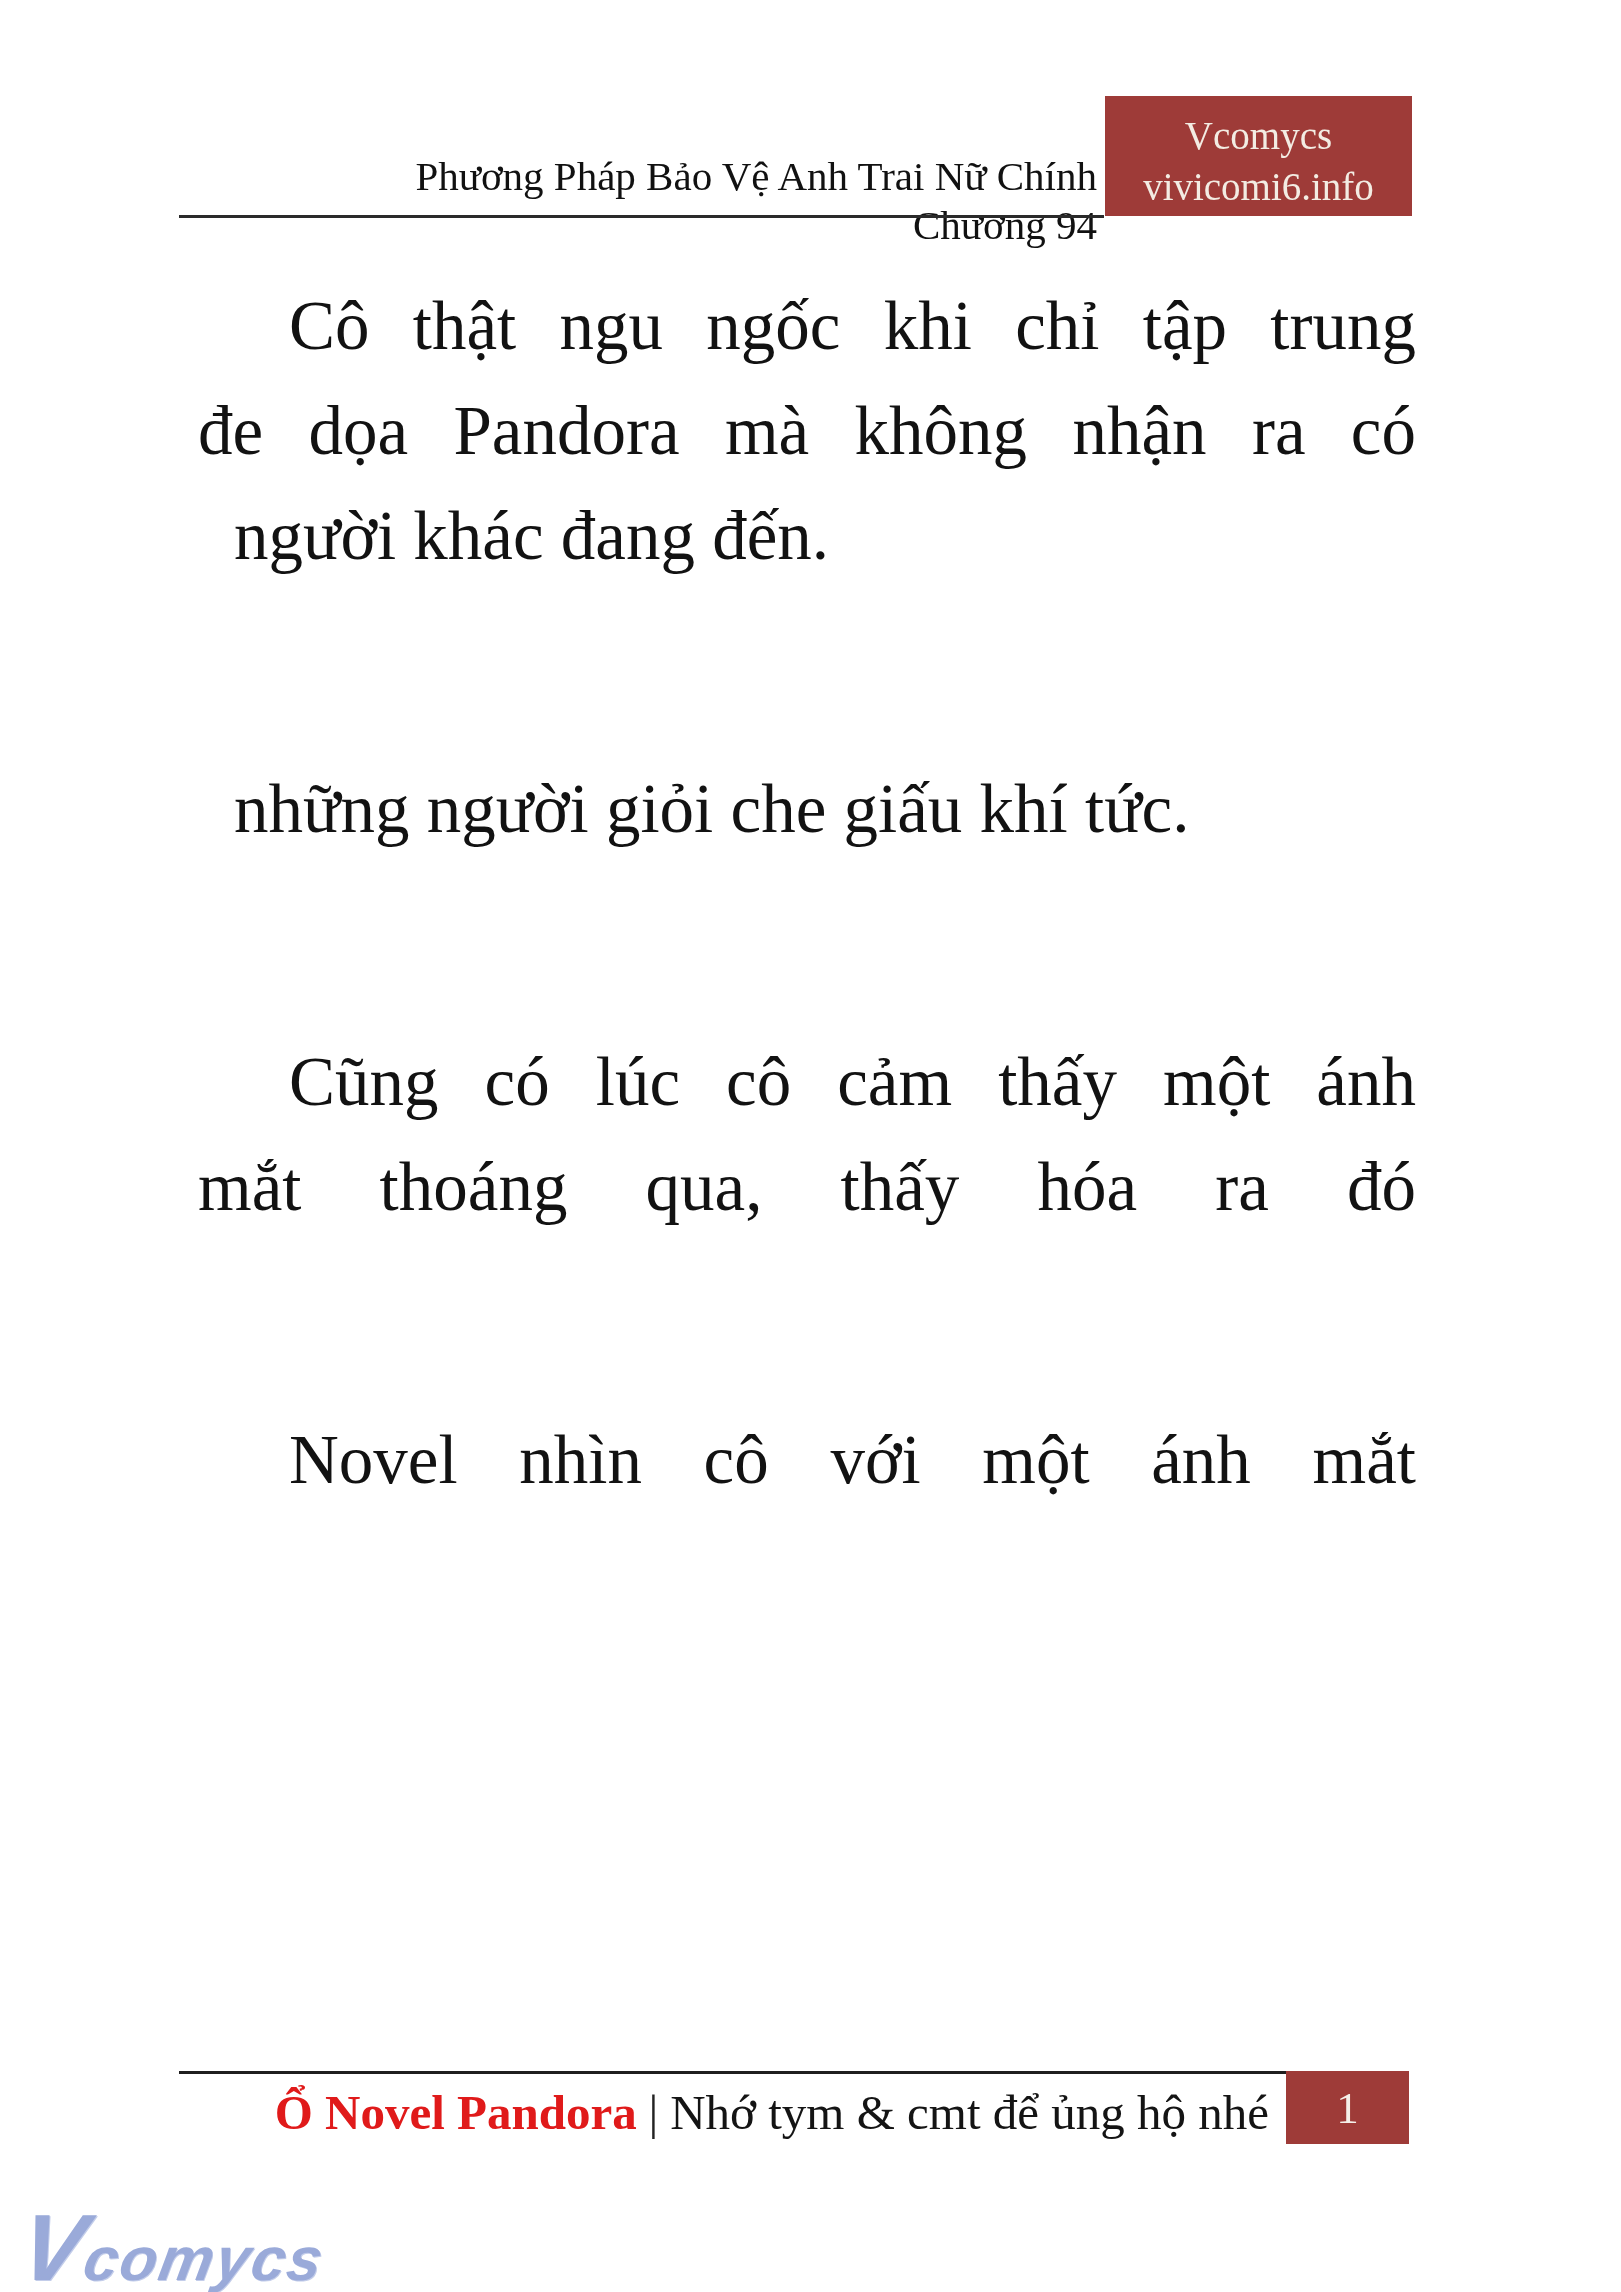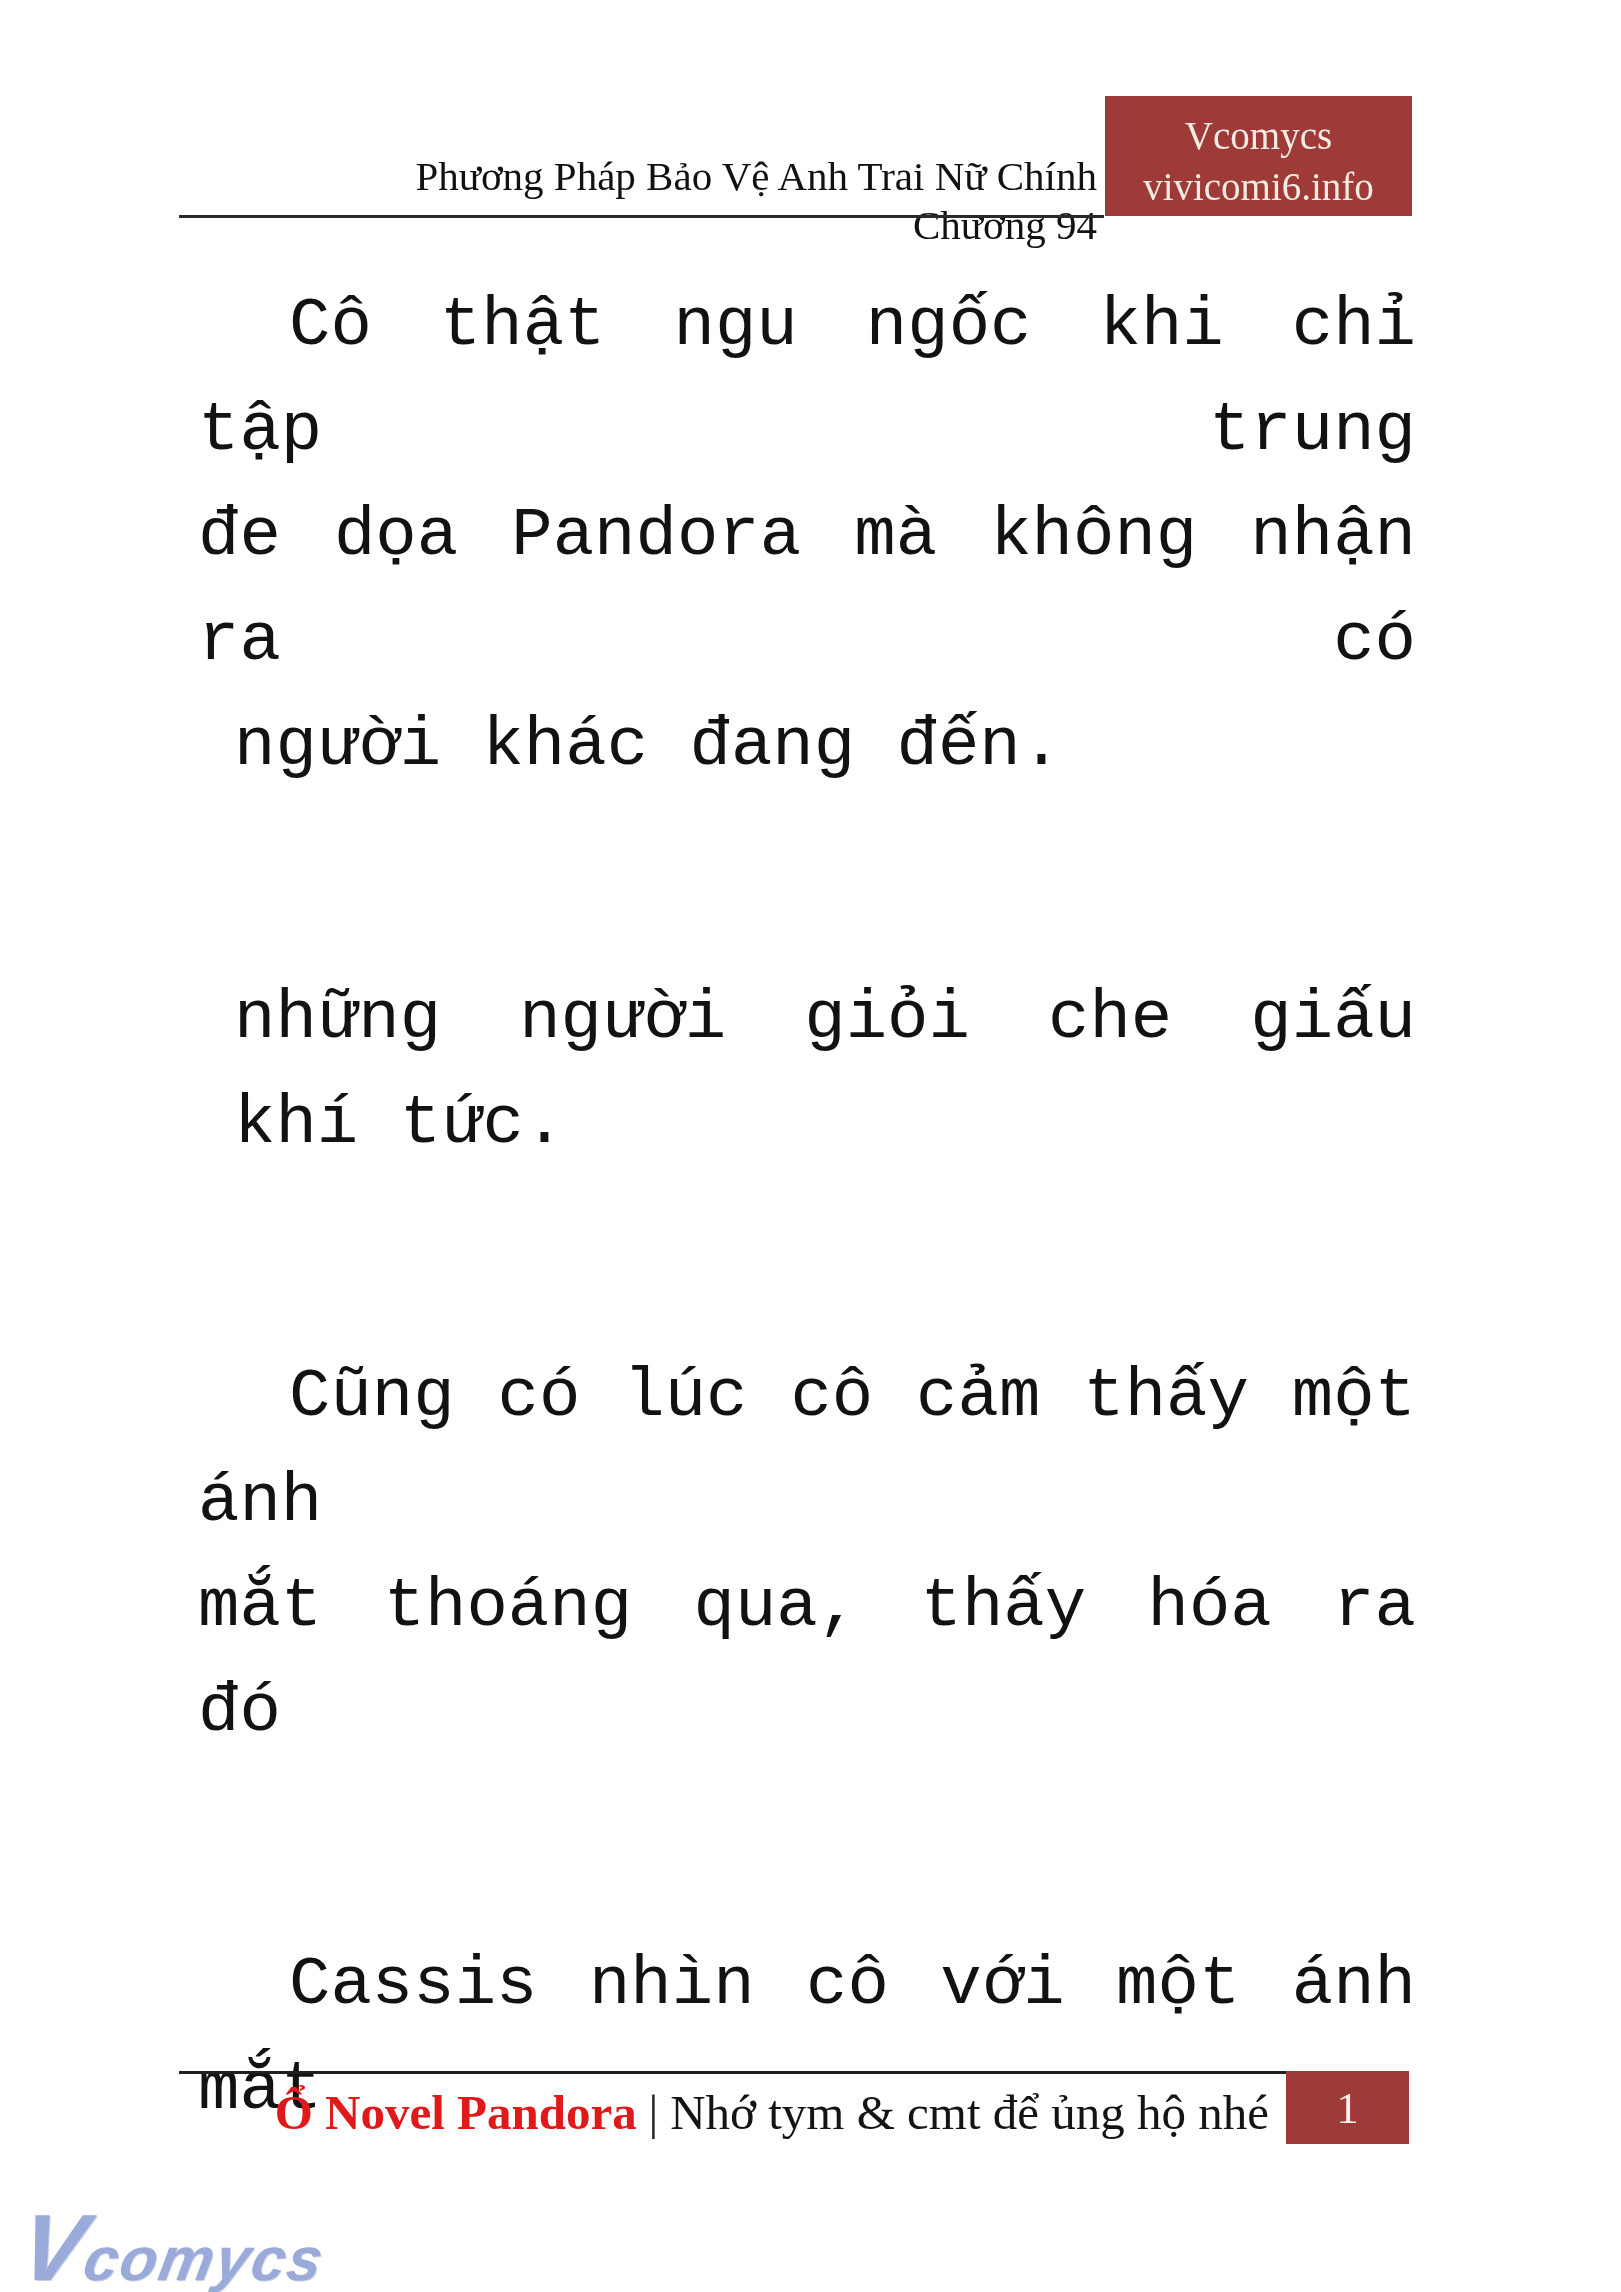--- a/index.html
+++ b/index.html
@@ -26,21 +26,21 @@
     position:absolute; left:179px; top:215px; width:925px; height:2.9px;
     background:#2a2a2a;
   }
 
   
   .body-text {
     position:absolute; left:198px; top:274px; width:1218px;
     font-size:69px; line-height:105px; color:#121212;
   }
   .para { margin:0 0 168px 0; }
-  .line { text-align:justify; text-align-last:justify; text-justify:inter-word;font-family:Liberation Mono, monospace; }
+  .line { text-align:justify; text-align-last:justify; text-justify:inter-word; }
   .line.first { text-indent:91px; }
   .line.last { text-align-last:left;margin-left:36px; }
 
   
   .footer-rule {
     position:absolute; left:179px; top:2071px; width:1107px; height:2.9px;
     background:#1f1f1f;
   }
   .footer-text {
     position:absolute; left:179px; top:2084px; width:1090px;
@@ -92,21 +92,21 @@
       <div class="line last">người khác đang đến.</div>
     </div>
     <div class="para">
       <div class="line last">những người giỏi che giấu khí tức.</div>
     </div>
     <div class="para">
       <div class="line first">Cũng có lúc cô cảm thấy một ánh</div>
       <div class="line">mắt thoáng qua, thấy hóa ra đó</div>
     </div>
     <div class="para">
-      <div class="line first">Cassis nhìn cô với một ánh mắt</div>
+      <div class="line first">Novel nhìn cô với một ánh mắt</div>
     </div>
   </div>
 
   <div class="footer-rule"></div>
 
   <div class="footer-text">
     <span class="footer-brand">Ổ Novel Pandora</span><span class="footer-sep">|</span><span>Nhớ tym &amp; cmt để ủng hộ nhé</span>
   </div>
 
   <div class="page-box">

